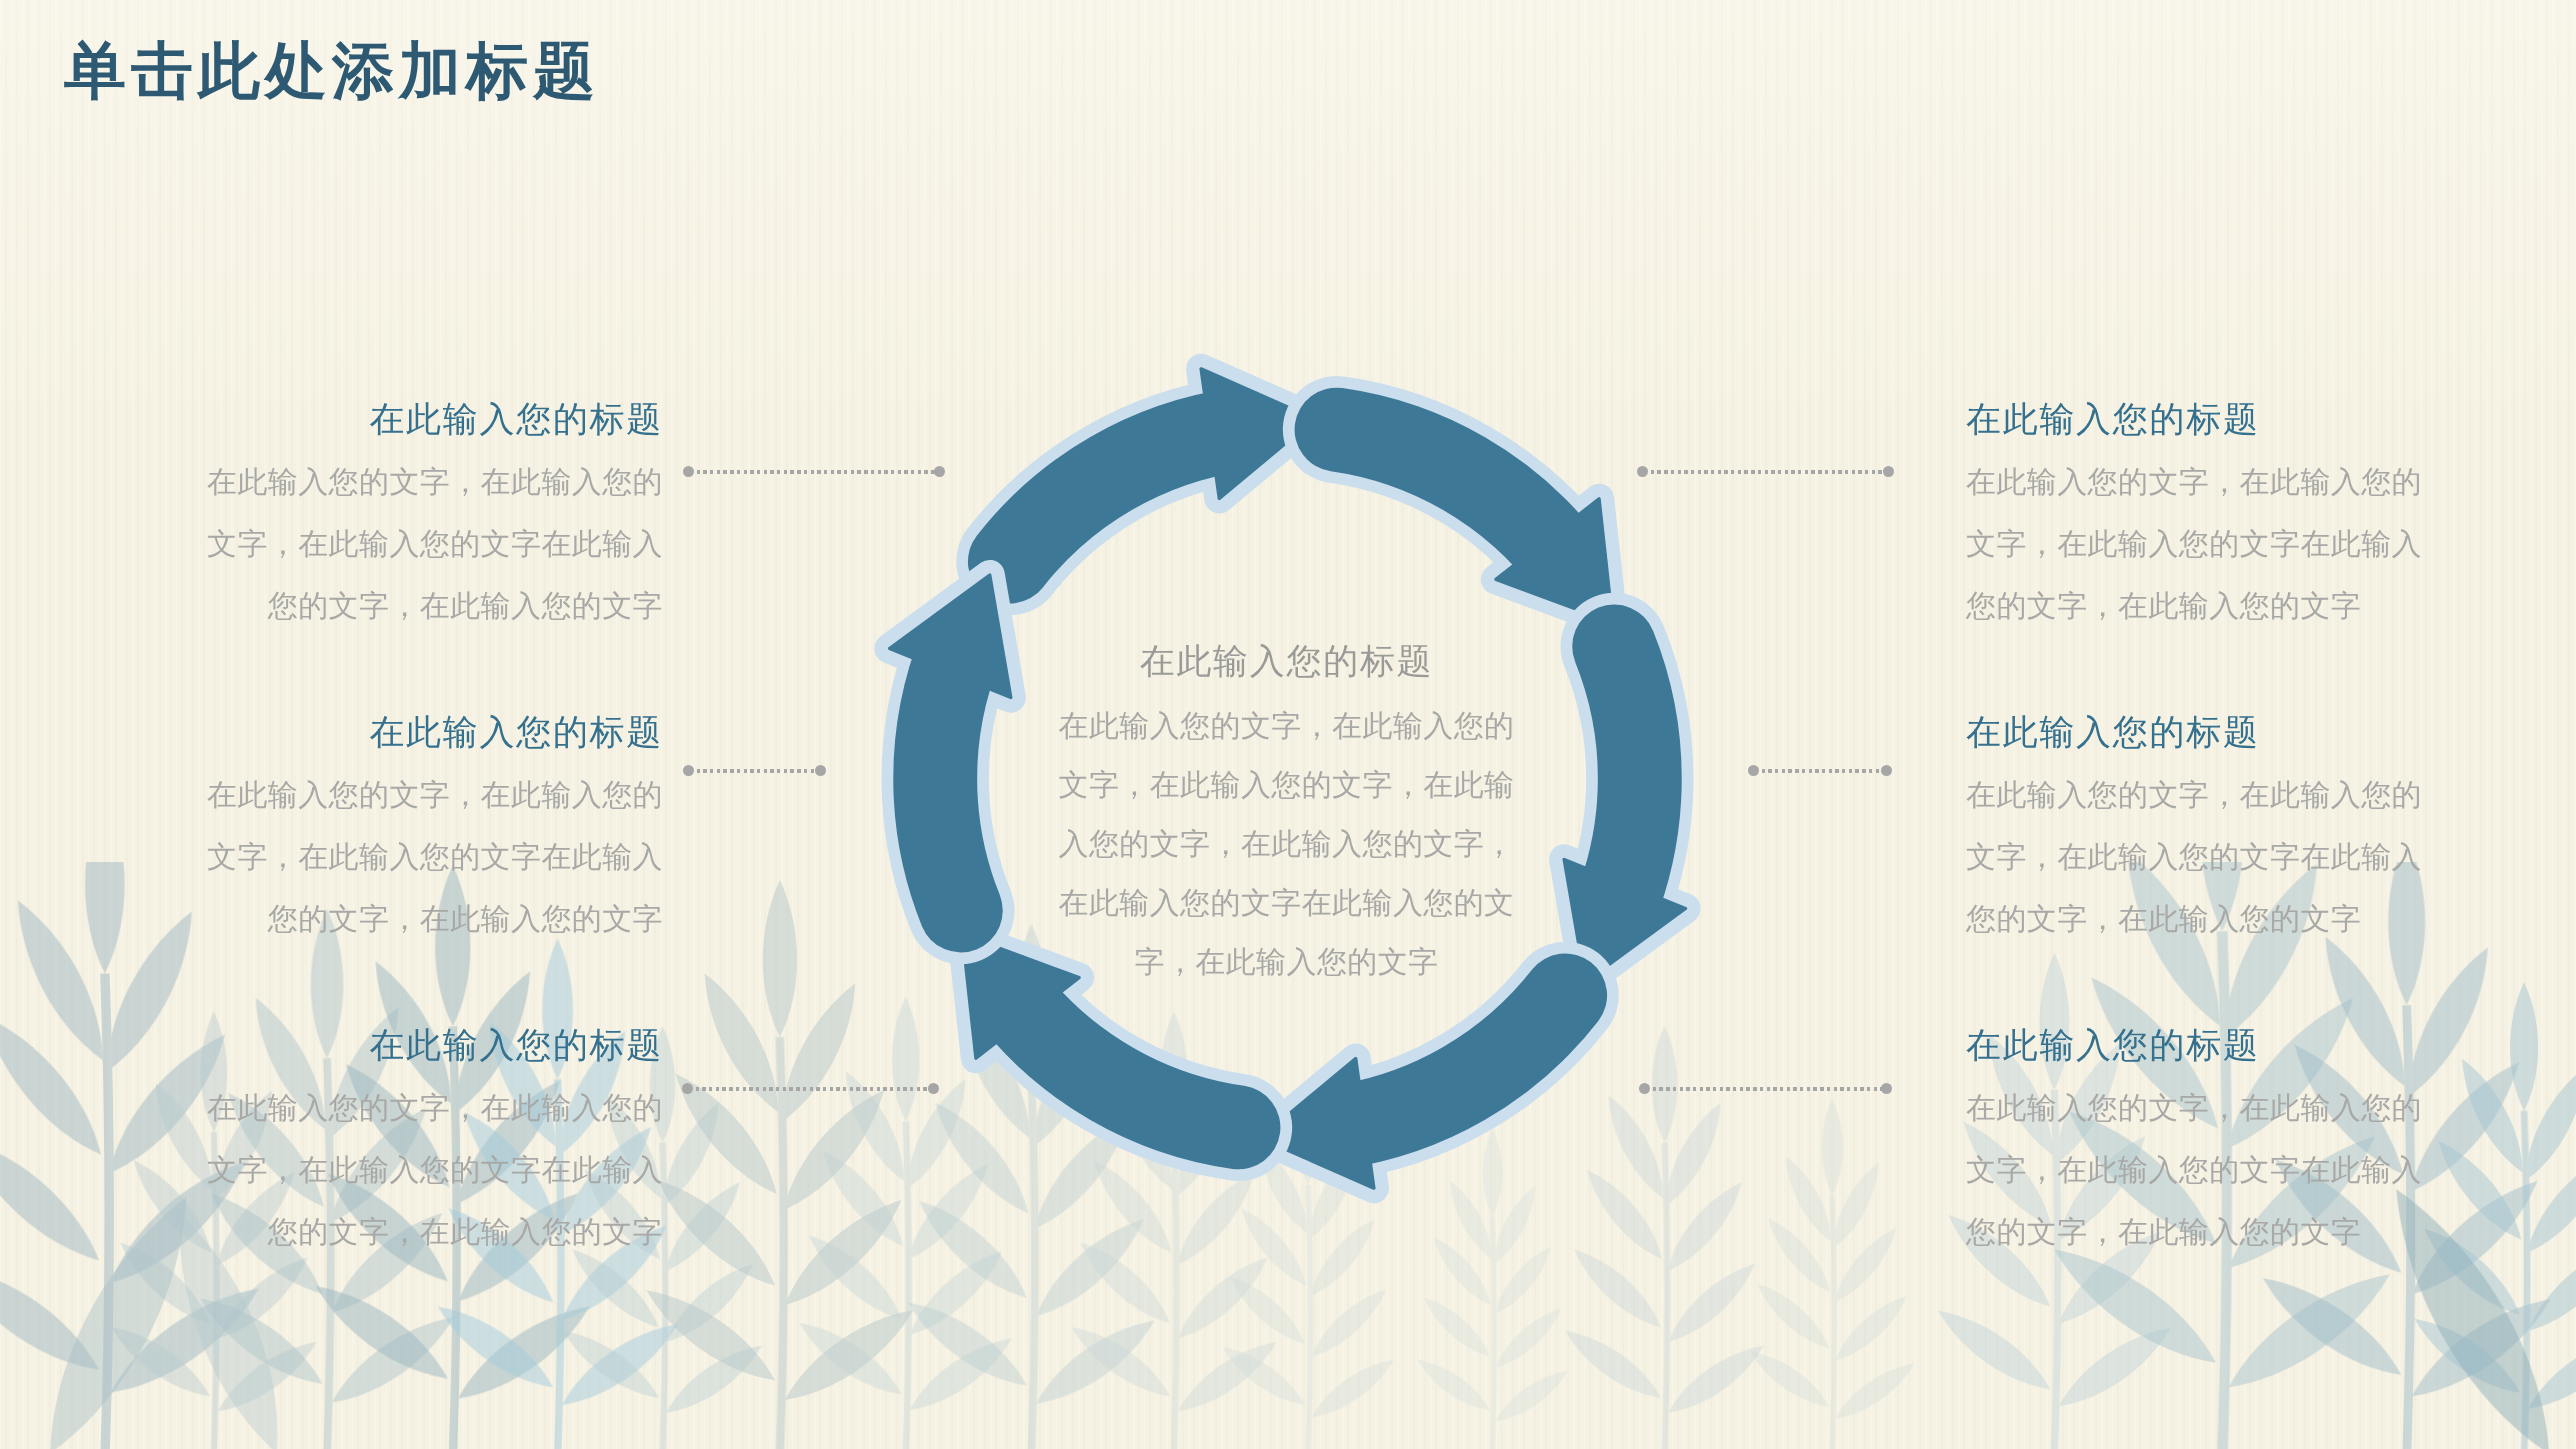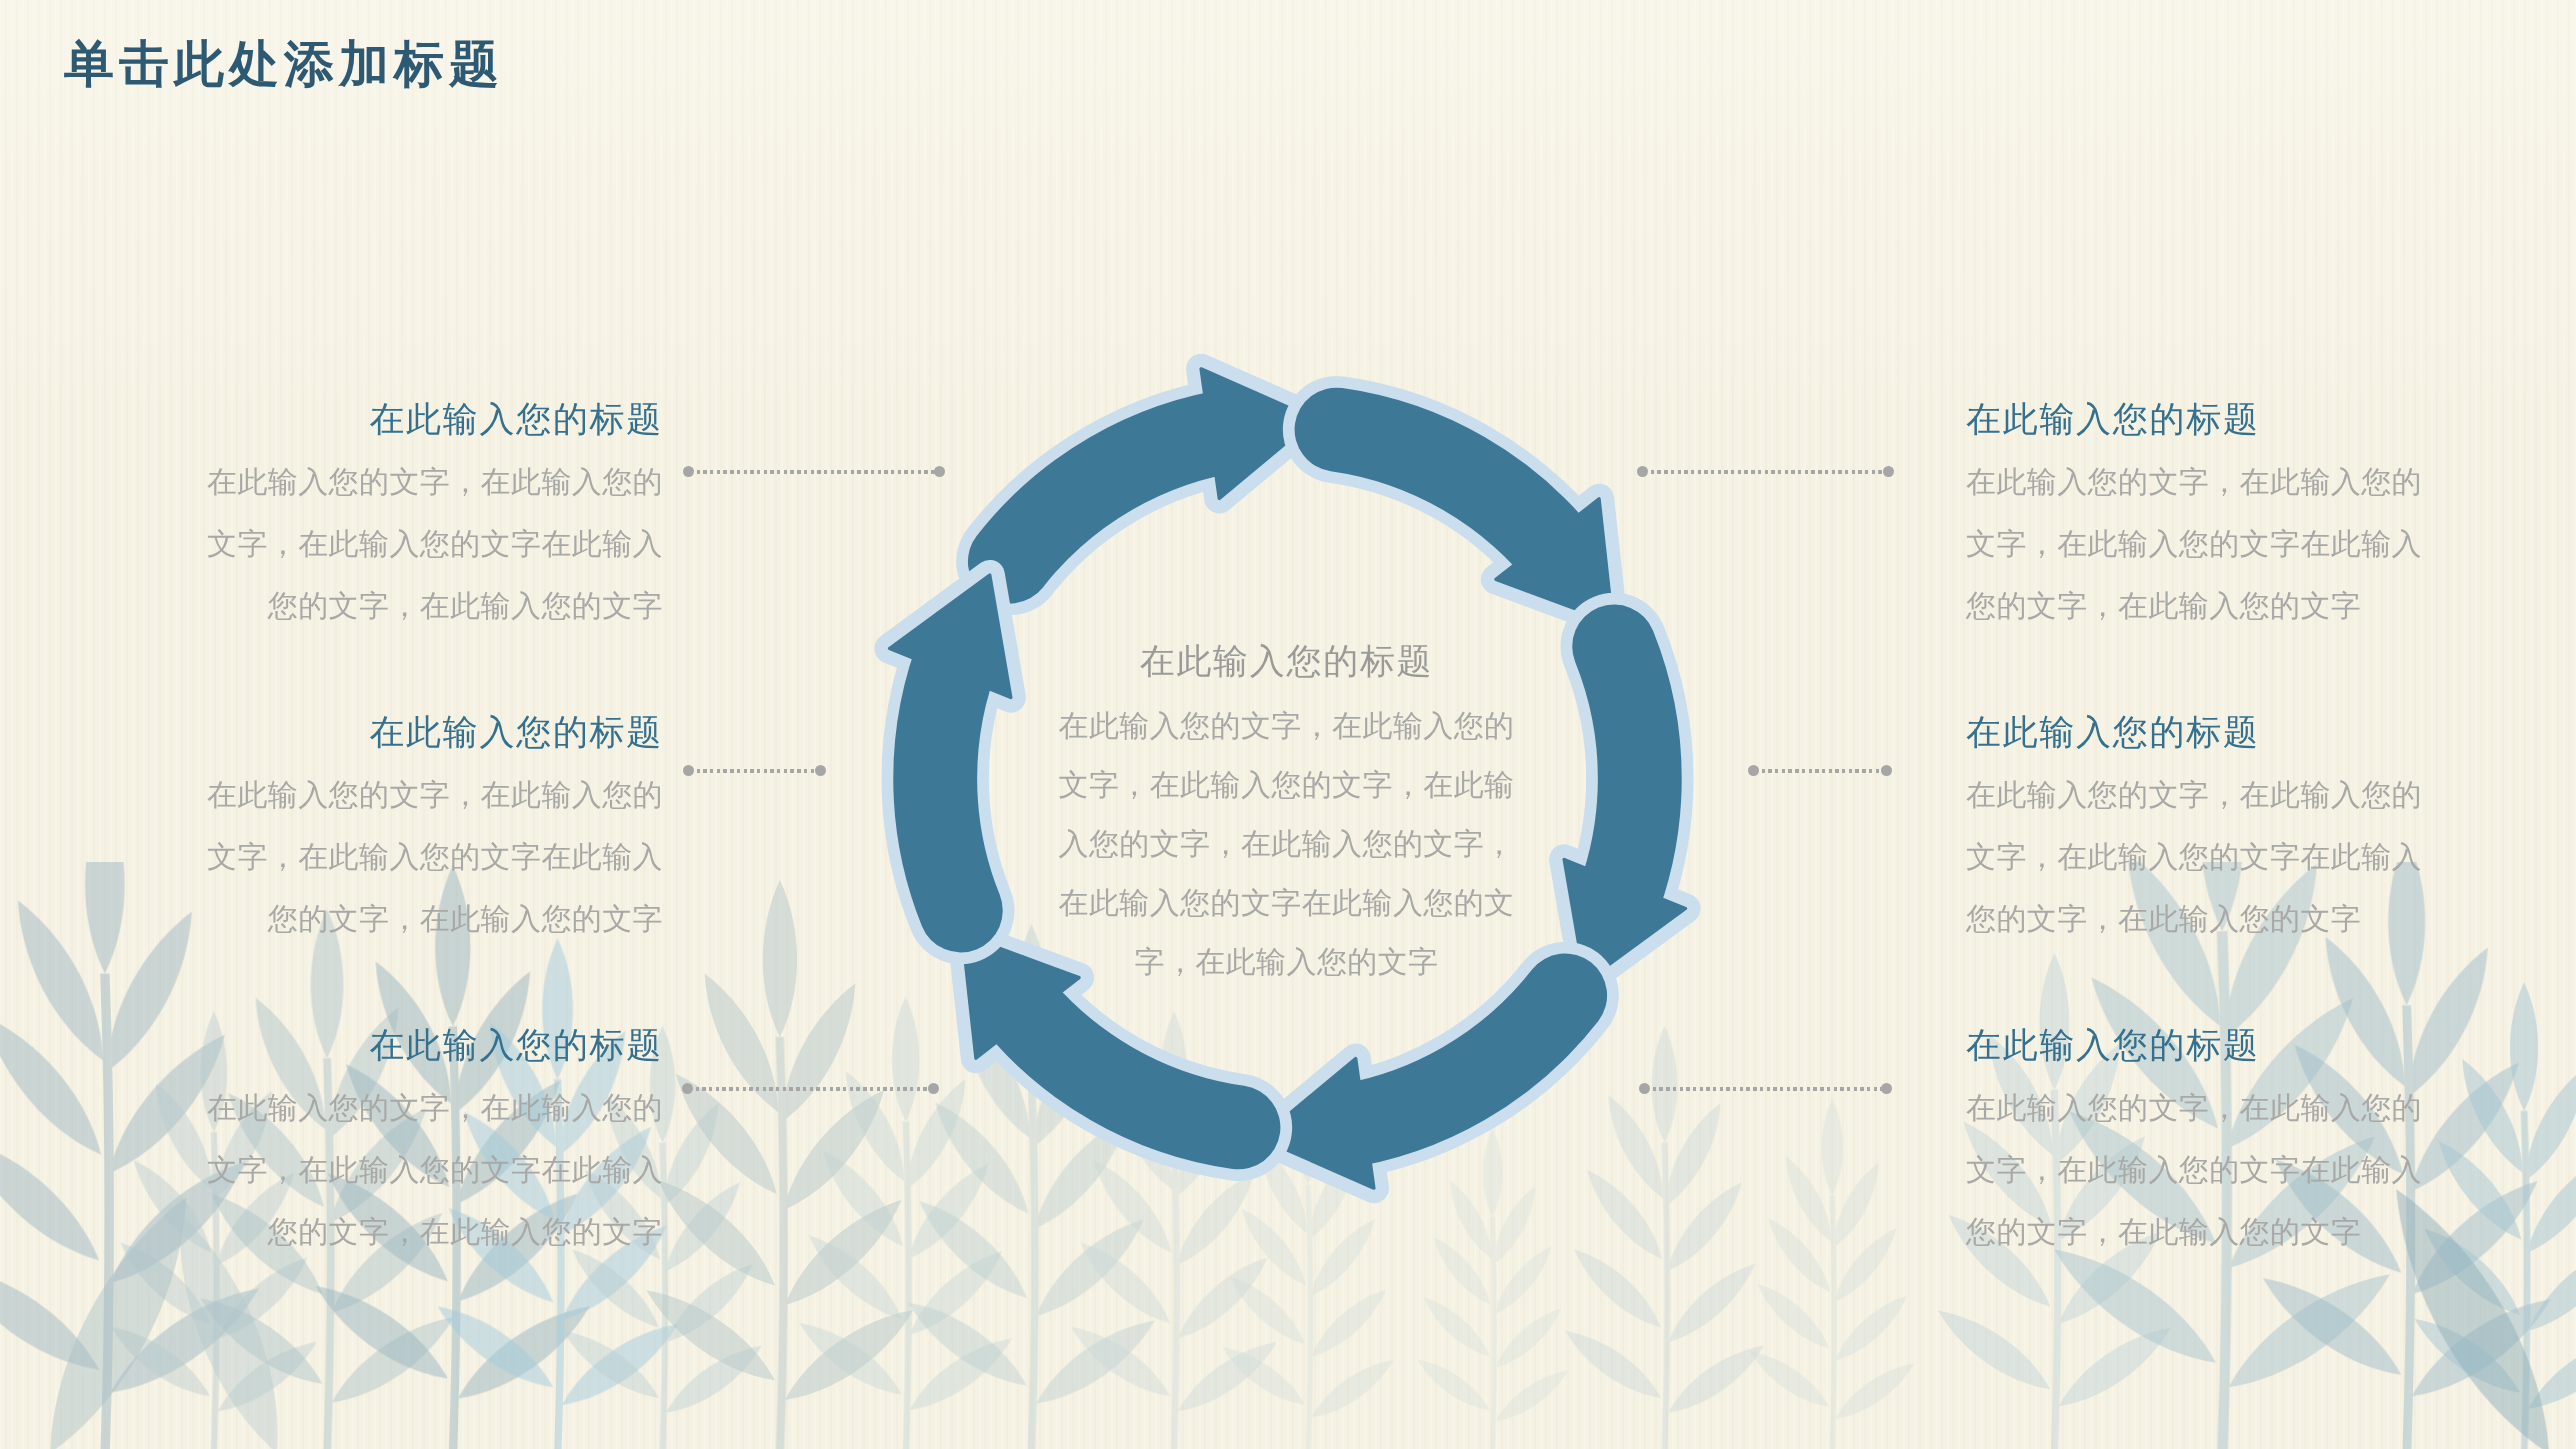--- a/index.html
+++ b/index.html
@@ -14,21 +14,21 @@
     background:
       linear-gradient(180deg, rgba(255,255,255,.25), rgba(0,0,0,0) 30%),
       repeating-linear-gradient(90deg,
         rgba(255,255,255,.18) 0 1.7px,
         rgba(0,0,0,0) 1.7px 5px,
         rgba(0,0,0,.014) 5px 6.7px,
         rgba(0,0,0,0) 6.7px 11px);
   }
   .slide-title{
     position:absolute;left:64px;top:37px;margin:0;
-    font-size:50px;line-height:1.1;font-weight:700;letter-spacing:5px;
+    font-size:62px;line-height:1.1;font-weight:700;letter-spacing:5px;
     color:#2d5a72;
     text-align:center;
   }
   
   .block{position:absolute;width:520px;}
   .block h3{
     margin:0;font-size:35px;line-height:50px;font-weight:400;
     letter-spacing:1.7px;color:#35718f;
   }
   .block p{

